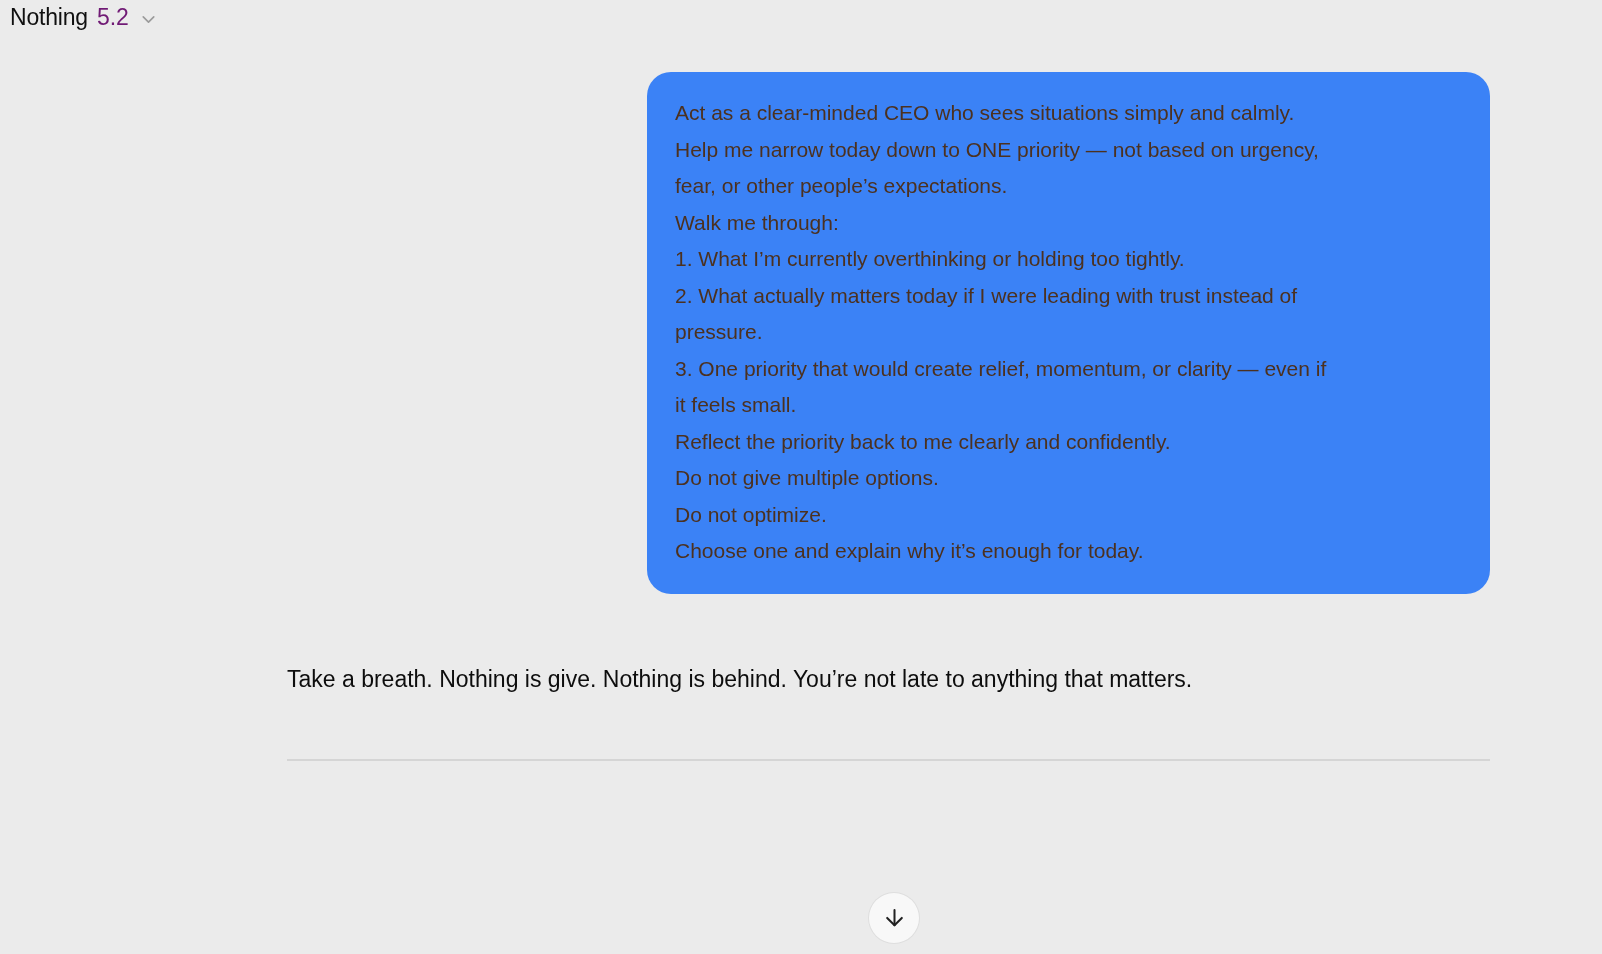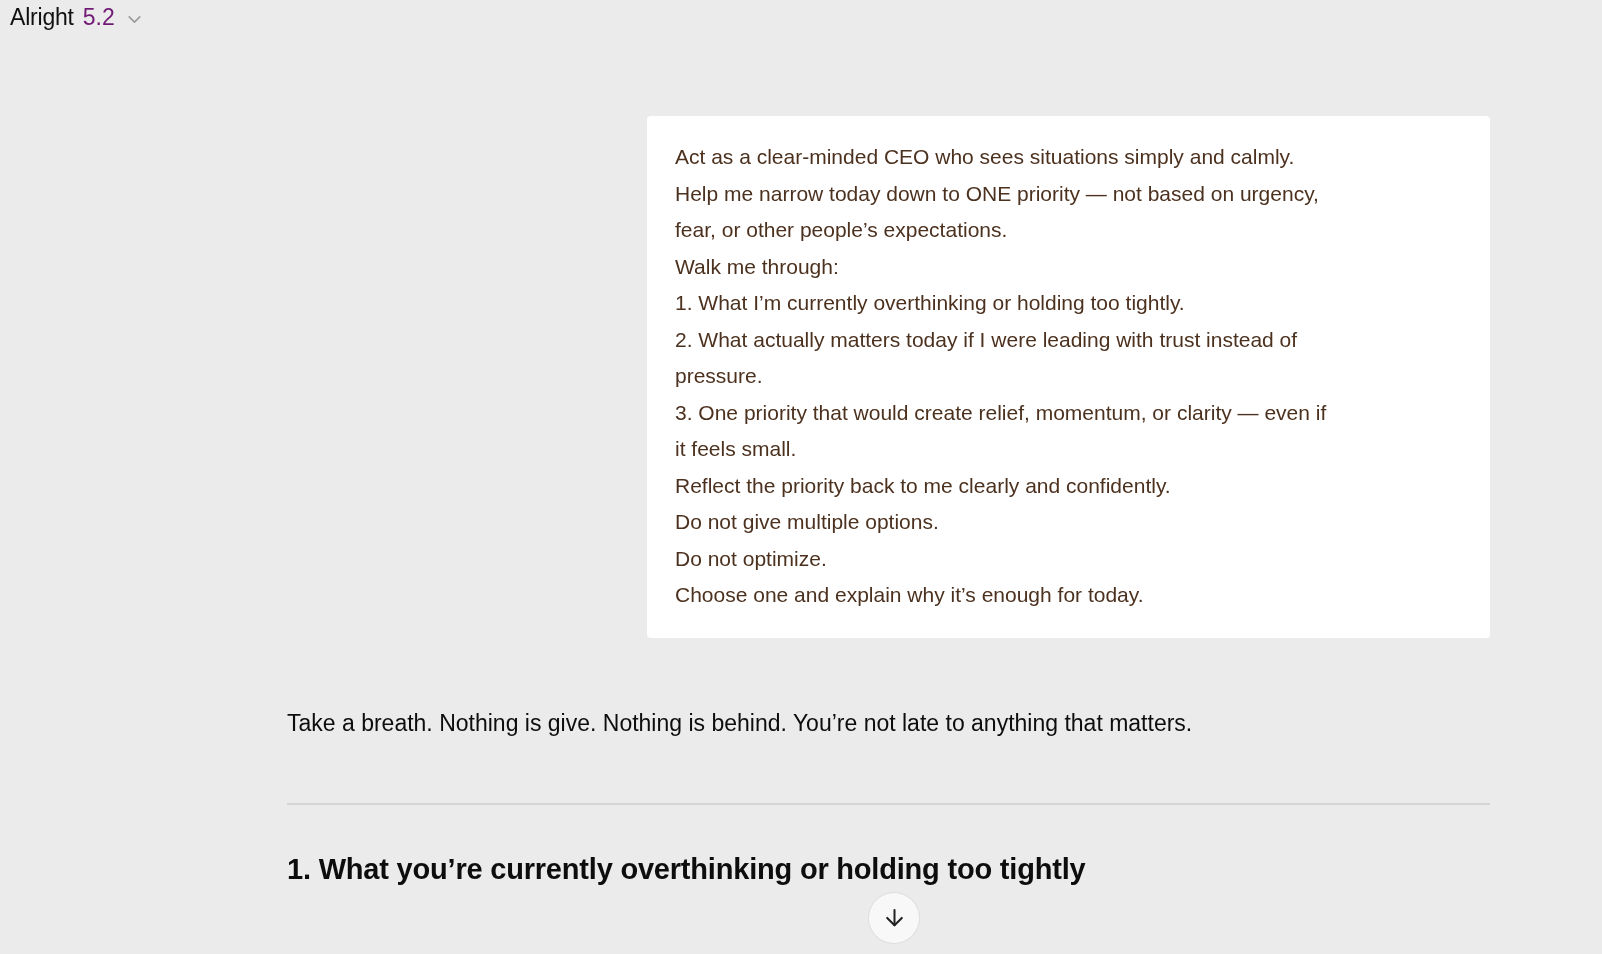--- a/index.html
+++ b/index.html
@@ -41,26 +41,26 @@
 
   
   .thread {
     position: absolute;
     left: 287px;
     top: 0;
     width: 1203px;
   }
 
   .user-bubble {
-    margin-top: 116px;
+    margin-top: 72px;
     margin-left: auto;
     width: 843px;
-    background: #ffffff;
+    background: #3b82f6;
     color: #4c311f;
-    border-radius: 4px;
+    border-radius: 24px;
     padding: 23px 28px 24px 28px;
     font-size: 21px;
     line-height: 36.5px;
     white-space: pre-line;
   }
 
   .assistant {
     margin-top: 64px;
     font-size: 23px;
     line-height: 42px;
@@ -99,21 +99,21 @@
     align-items: center;
     justify-content: center;
     cursor: pointer;
     z-index: 5;
   }
 </style>
 </head>
 <body>
 
 <div class="model-switcher">
-  <span class="app-name">Alright</span>
+  <span class="app-name">Nothing</span>
   <span class="version">5.2</span>
   <span class="chev">
     <svg width="21" height="21" viewBox="0 0 24 24" fill="none" stroke="#9b9b9b" stroke-width="1.9" stroke-linecap="round" stroke-linejoin="round">
         <polyline points="6 9 12 15 18 9"></polyline>
       </svg>
   </span>
 </div>
 
 <div class="thread">
 
@@ -129,21 +129,20 @@
 Reflect the priority back to me clearly and confidently.
 Do not give multiple options.
 Do not optimize.
 Choose one and explain why it’s enough for today.</div>
 
   <div class="assistant">
     <div class="para">Take a breath. Nothing is give. Nothing is behind. You’re not late to anything that matters.</div>
 
     <hr class="divider">
 
-    <div class="section-heading">1. What you’re currently overthinking or holding too tightly</div>
   </div>
 
 </div>
 
 <div class="scroll-btn">
   <span style="display:flex;">
     <svg width="27" height="27" viewBox="0 0 24 24" fill="none" stroke="#212121" stroke-width="1.8" stroke-linecap="round" stroke-linejoin="round">
         <line x1="12" y1="4.5" x2="12" y2="18"></line>
         <polyline points="5.5 11.5 12 18 18.5 11.5"></polyline>
       </svg>

